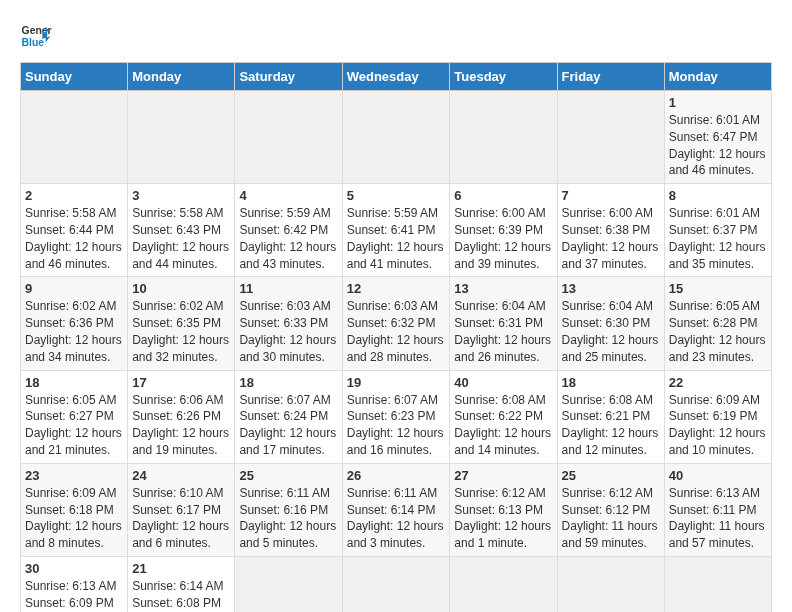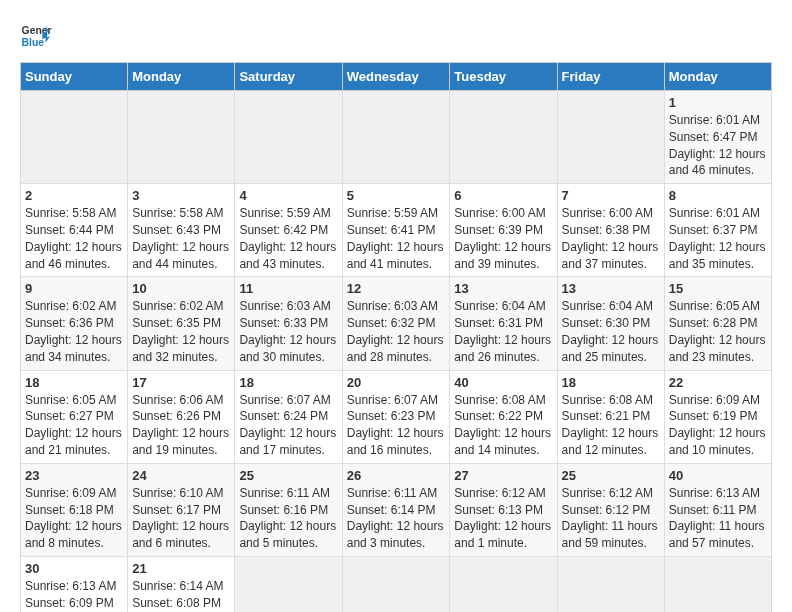--- a/index.html
+++ b/index.html
@@ -223,21 +223,21 @@
           Sunrise: 6:06 AM<br>Sunset: 6:26 PM<br>Daylight: 12 hours and 19 minutes.
         </div>
         </td>
         <td>
           <span class="day-num">18</span>
         <div class="day-info">
           Sunrise: 6:07 AM<br>Sunset: 6:24 PM<br>Daylight: 12 hours and 17 minutes.
         </div>
         </td>
         <td>
-          <span class="day-num">20</span>
+          <span class="day-num">19</span>
         <div class="day-info">
           Sunrise: 6:07 AM<br>Sunset: 6:23 PM<br>Daylight: 12 hours and 16 minutes.
         </div>
         </td>
         <td>
           <span class="day-num">40</span>
         <div class="day-info">
           Sunrise: 6:08 AM<br>Sunset: 6:22 PM<br>Daylight: 12 hours and 14 minutes.
         </div>
         </td>

